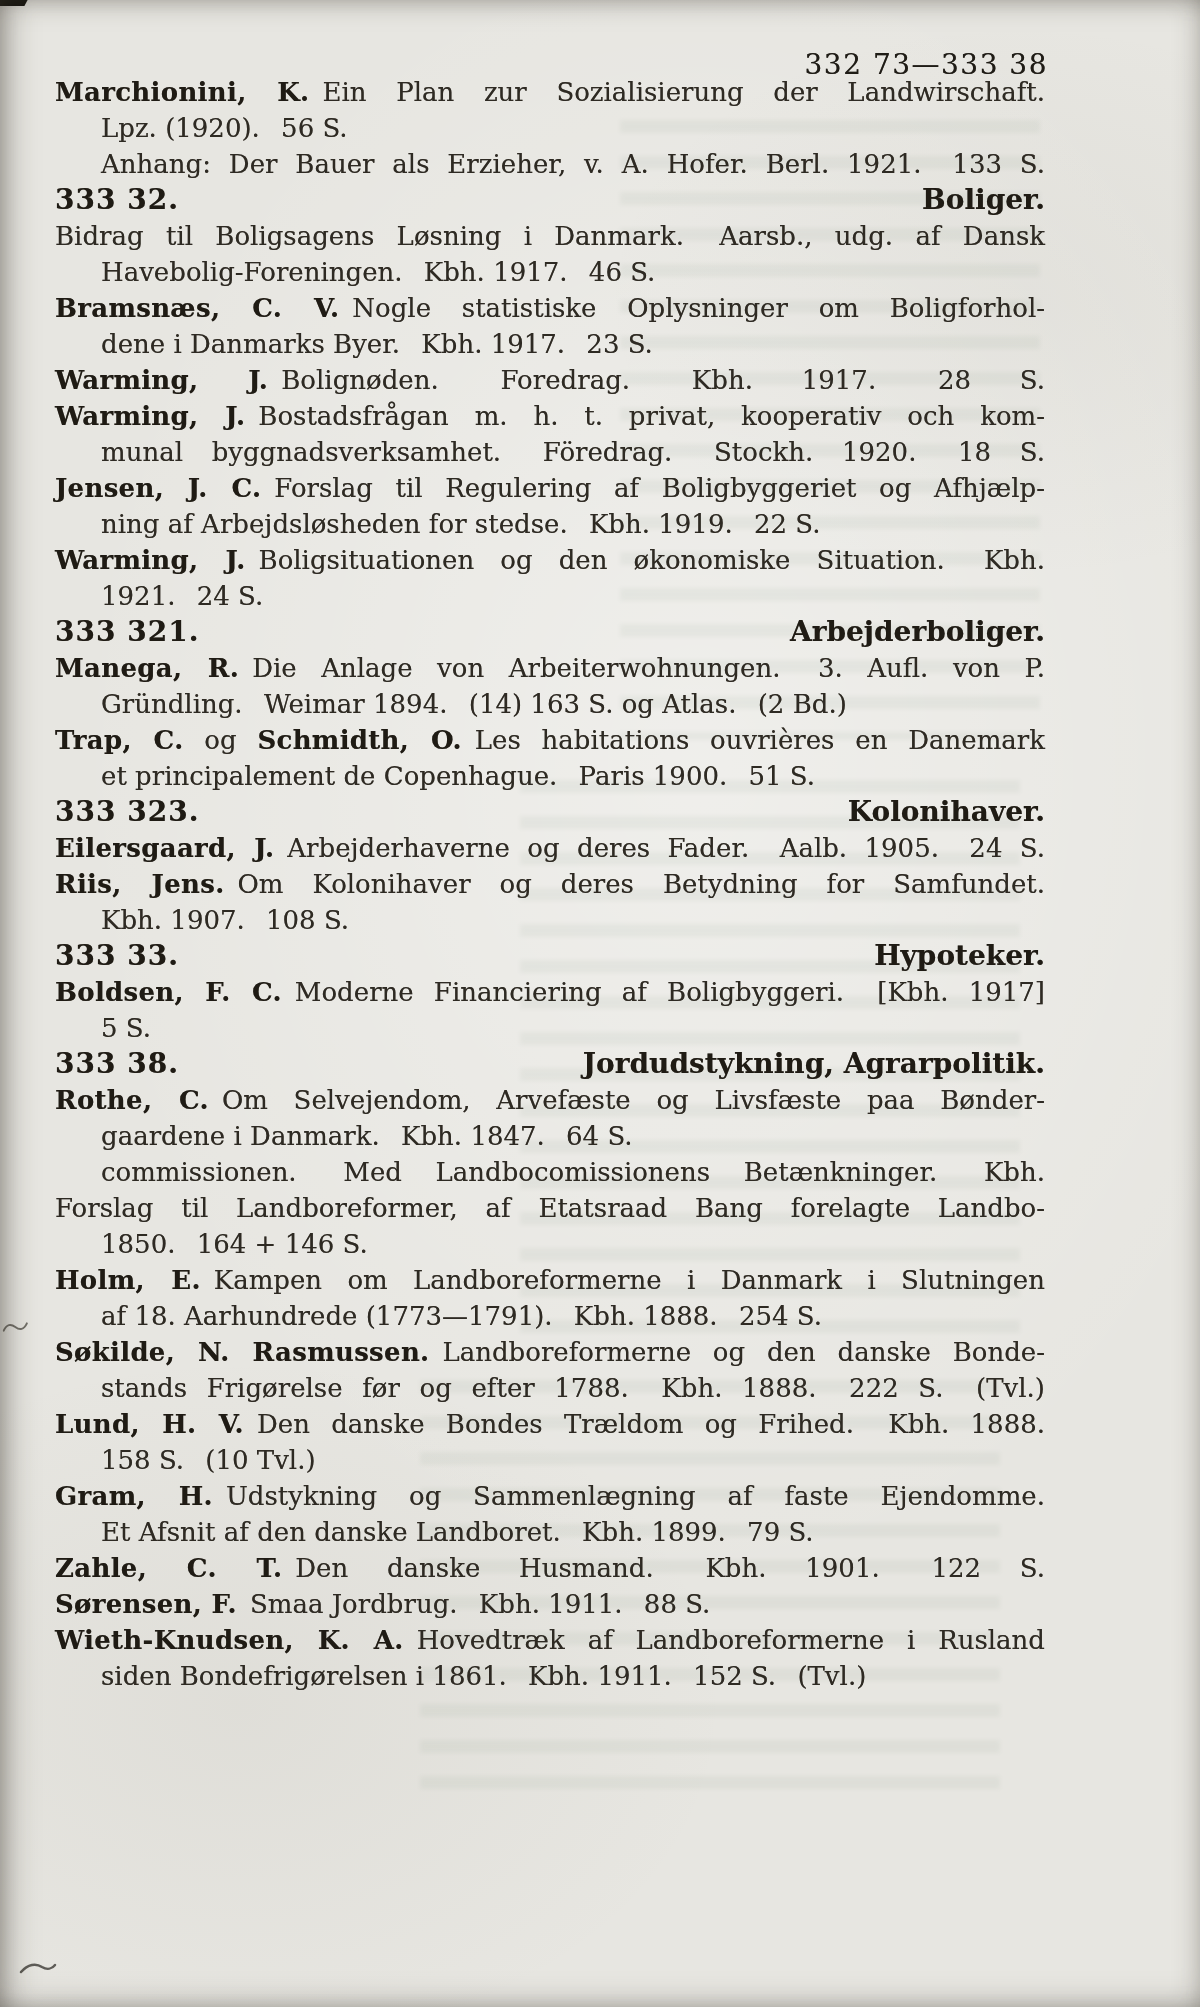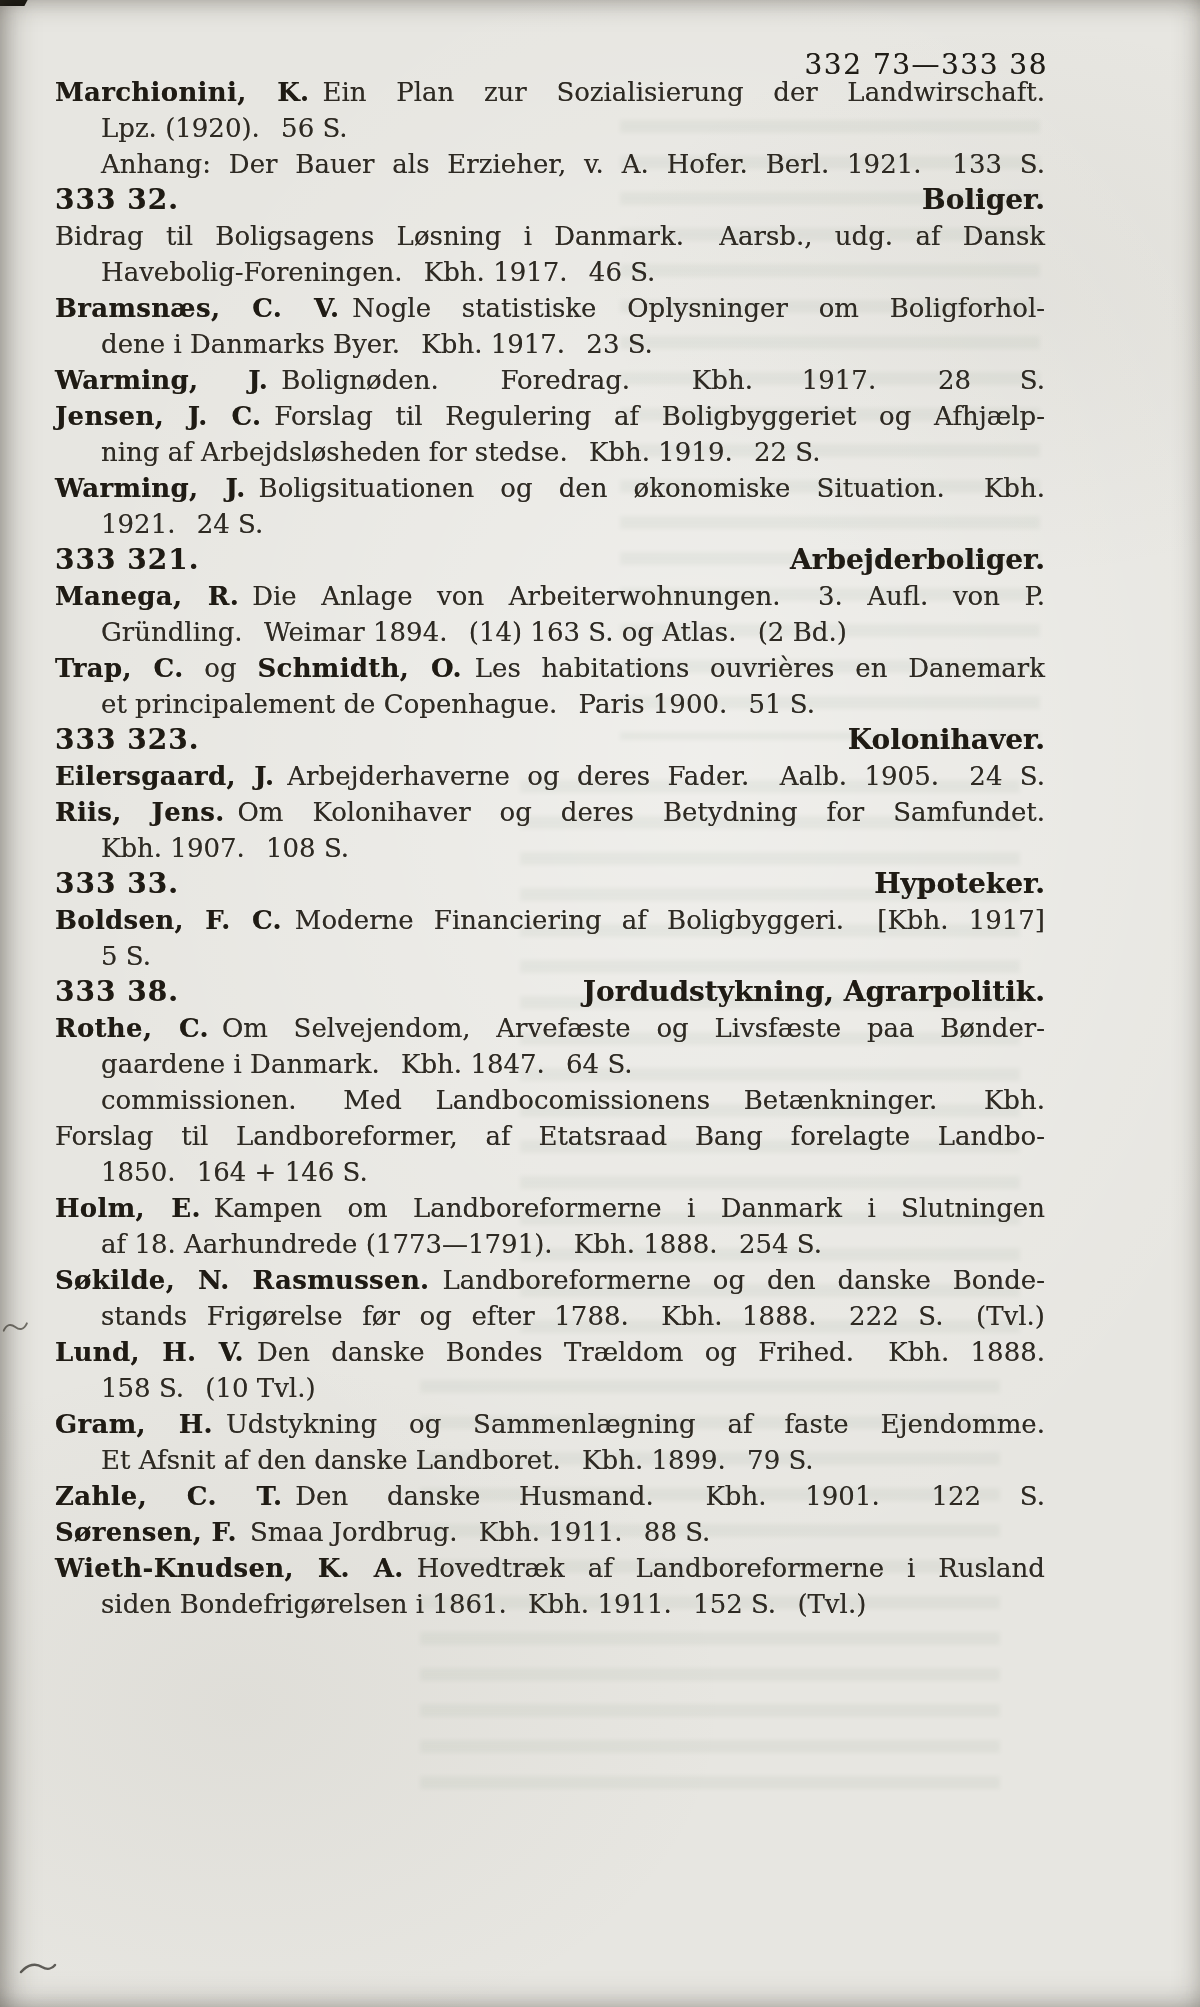--- a/index.html
+++ b/index.html
@@ -96,20 +96,24 @@
         <div class="line cont">Havebolig-Foreningen.  Kbh. 1917.  46 S.</div>
       </div>
       <div class="entry">
         <div class="line just"><b>Bramsnæs, C. V.</b> Nogle statistiske Oplysninger om Boligforhol-</div>
         <div class="line cont">dene i Danmarks Byer.  Kbh. 1917.  23 S.</div>
       </div>
       <div class="entry">
         <div class="line just"><b>Warming, J.</b> Bolignøden.  Foredrag.  Kbh. 1917.  28 S.</div>
       </div>
       <div class="entry">
+        <div class="line just"><b>Warming, J.</b> Bostadsfrågan m. h. t. privat, kooperativ och kom-</div>
+        <div class="line cont just">munal byggnadsverksamhet.  Föredrag.  Stockh. 1920.  18 S.</div>
+      </div>
+      <div class="entry">
         <div class="line just"><b>Jensen, J. C.</b> Forslag til Regulering af Boligbyggeriet og Afhjælp-</div>
         <div class="line cont">ning af Arbejdsløsheden for stedse.  Kbh. 1919.  22 S.</div>
       </div>
       <div class="entry">
         <div class="line just"><b>Warming, J.</b> Boligsituationen og den økonomiske Situation.  Kbh.</div>
         <div class="line cont">1921.  24 S.</div>
       </div>
       <div class="section-row">
         <span class="sec-num">333 321.</span>
         <span class="sec-label">Arbejderboliger.</span>

